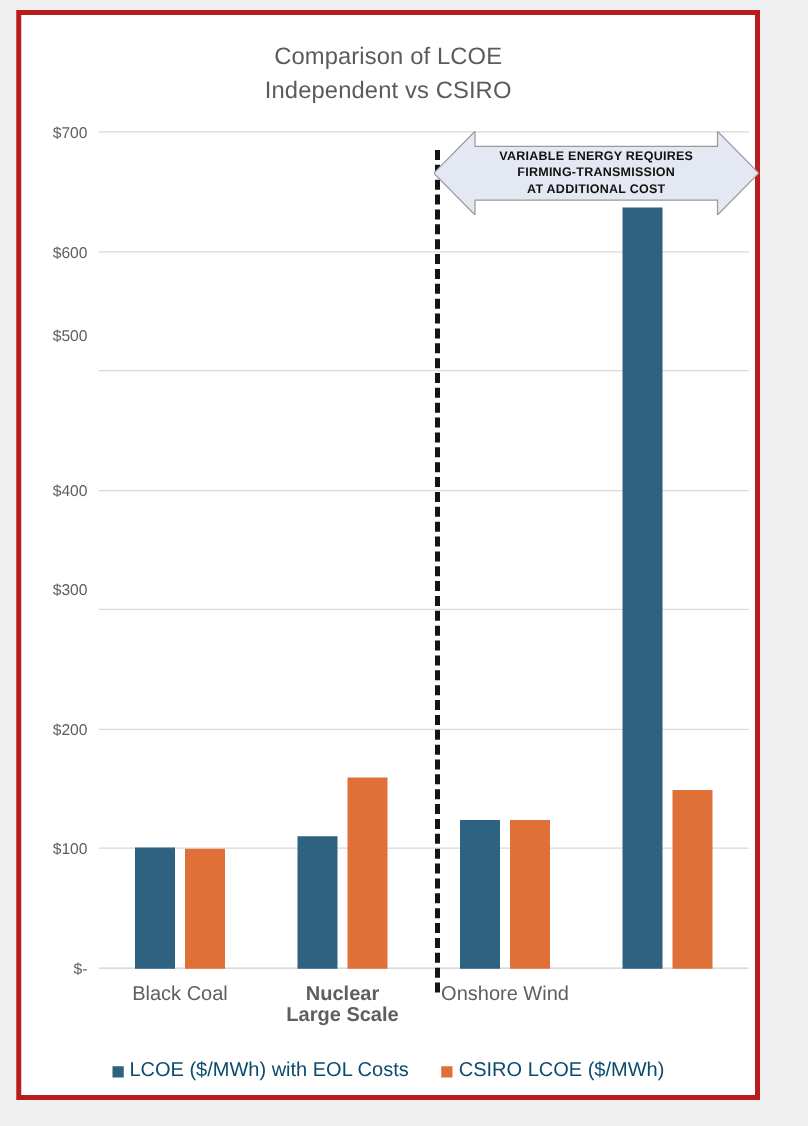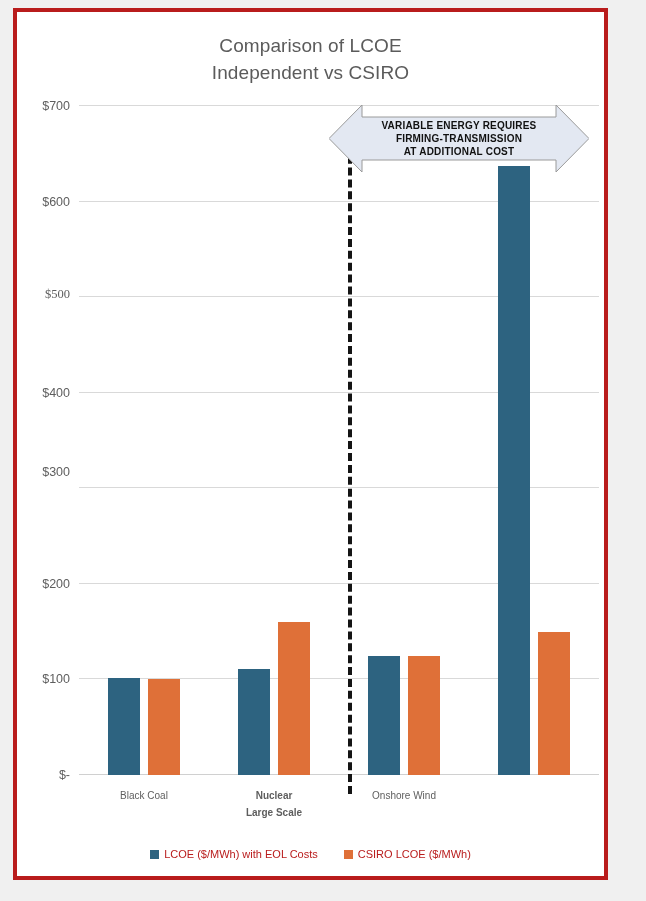--- a/index.html
+++ b/index.html
@@ -84,21 +84,21 @@
   .bar.series0 { background: #2d6380; }
   .bar.series1 { background: #df7038; }
 
   
   .cat-label {
     position: absolute;
     top: 100%;
     margin-top: 12px;
     text-align: center;
     color: #5e5e5e;
-    font-size: 10px;
+    font-size: 16px;
     line-height: 17px;
     white-space: nowrap;
     transform: translateX(-50%);
   }
   .cat-label .clline { display: block; }
 
   
   #divider {
     position: absolute;
     left: 331px;
@@ -133,43 +133,43 @@
   }
   .banner .bline { display: block; }
 
   #banner-base-load {
     left: 78px;
     top: 93px;
     width: 256px;
     height: 67px;
   }
   #banner-variable-energy {
-    left: 312px;
+    left: 330px;
     top: 93px;
     width: 260px;
     height: 67px;
   }
 
   
   #legend {
     position: absolute;
     left: 0;
     top: 836px;
     width: 100%;
     display: flex;
     justify-content: center;
     align-items: center;
     gap: 26px;
   }
   .legend-item {
     display: flex;
     align-items: center;
     gap: 5px;
-    color: #b91c1c;
-    font-size: 11px;
+    color: #0c4a6e;
+    font-size: 16px;
     white-space: nowrap;
   }
   .legend-swatch {
     width: 9px;
     height: 9px;
     display: inline-block;
   }
   .legend-swatch.series0 { background: #2d6380; }
   .legend-swatch.series1 { background: #df7038; }
 </style>
@@ -188,21 +188,21 @@
       <div class="ytick-label" style="bottom: 0px; transform: translateY(50%);">$-</div>
       <div class="gridline" style="bottom: 95.5714px;"></div>
       <div class="ytick-label" style="bottom: 95.5714px; transform: translateY(50%);">$100</div>
       <div class="gridline" style="bottom: 191.143px;"></div>
       <div class="ytick-label" style="bottom: 191.143px; transform: translateY(50%);">$200</div>
       <div class="gridline" style="bottom: 286.714px;"></div>
       <div class="ytick-label" style="bottom: 303px; transform: translateY(50%); margin-top: 22px;">$300</div>
       <div class="gridline" style="bottom: 382.286px;"></div>
       <div class="ytick-label" style="bottom: 382.286px; transform: translateY(50%);">$400</div>
       <div class="gridline" style="bottom: 477.857px;"></div>
-      <div class="ytick-label" style="bottom: 481px; transform: translateY(50%); font-family: Liberation Serif, serif;">$500</div>
+      <div class="ytick-label" style="bottom: 506px; transform: translateY(50%);">$500</div>
       <div class="gridline" style="bottom: 573.429px;"></div>
       <div class="ytick-label" style="bottom: 573.429px; transform: translateY(50%);">$600</div>
       <div class="gridline" style="bottom: 669px;"></div>
       <div class="ytick-label" style="bottom: 669px; transform: translateY(50%); margin-top: 40px;">$700</div>
       <div class="cat-group" style="left: 29px; width: 72px;">
         <div class="bar series0" title="LCOE ($/MWh) with EOL Costs: 102" style="left: 0px; width: 32px; height: 97.4829px;"></div>
         <div class="bar series1" title="CSIRO LCOE ($/MWh): 100" style="left: 40px; width: 32px; height: 95.5714px;"></div>
       </div>
       <div class="cat-label" style="left: 65px;">
         <span class="clline">Black Coal</span>

